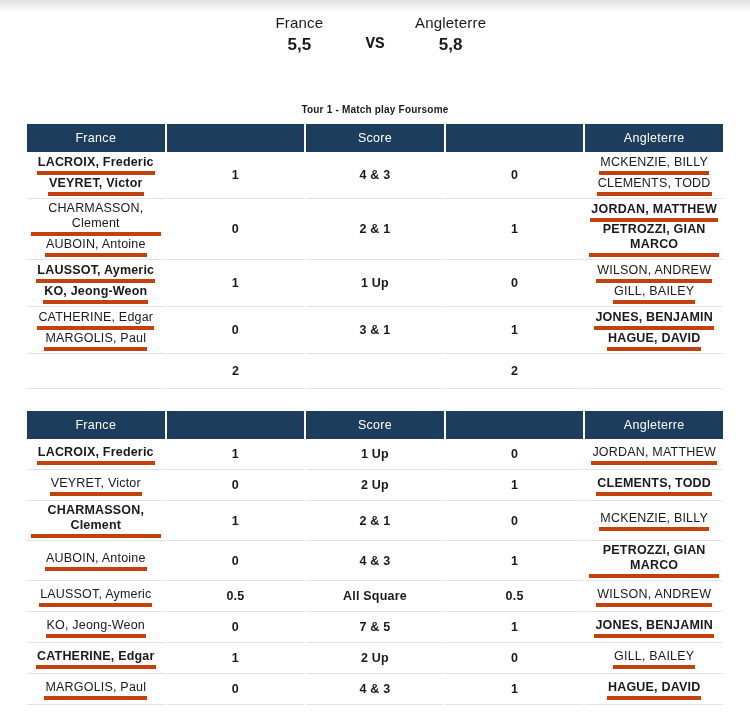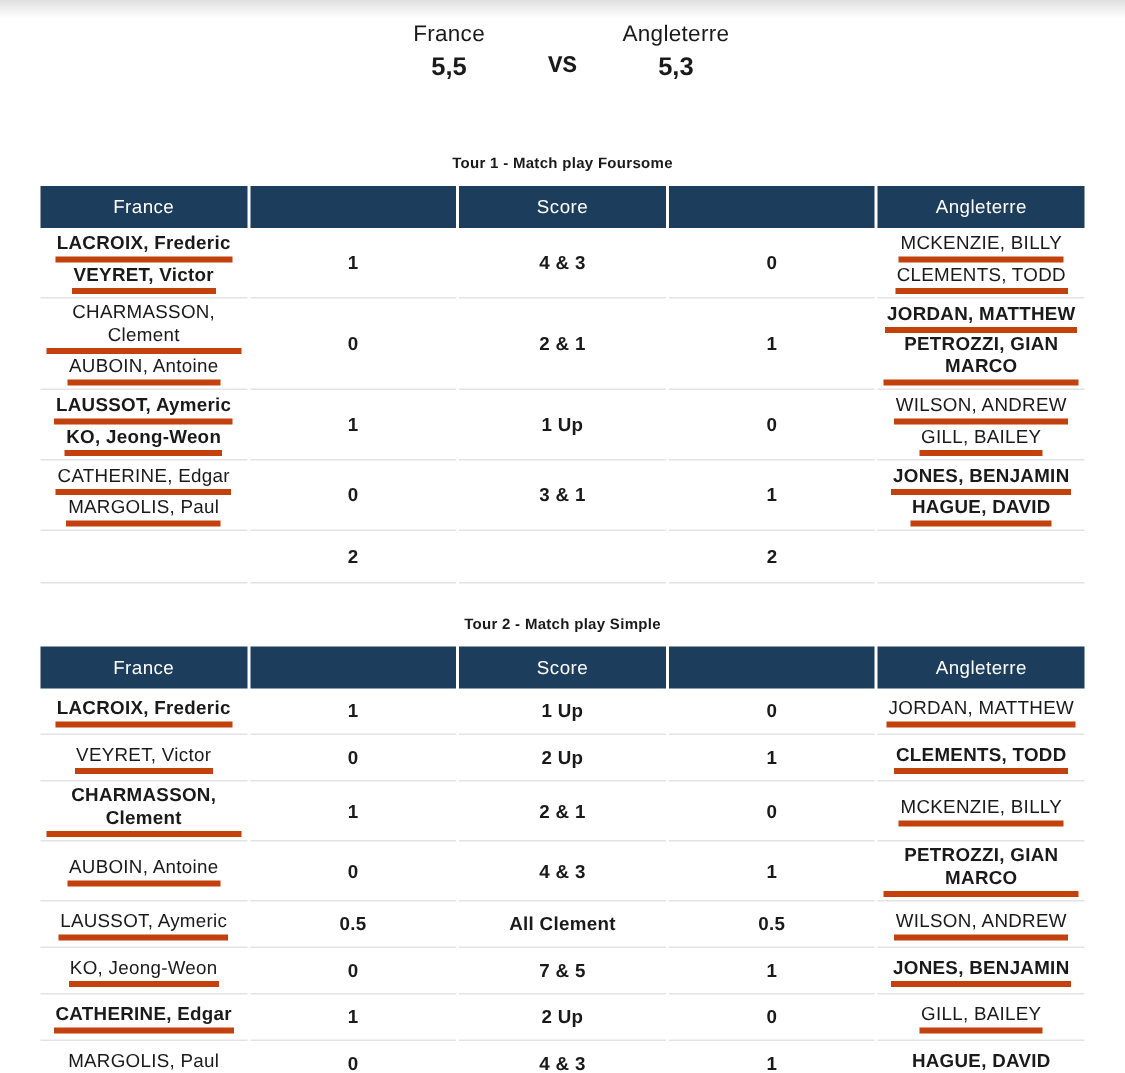--- a/index.html
+++ b/index.html
@@ -92,21 +92,21 @@
 <div class="top-shadow"></div>
 
 <header class="scoreboard">
   <div class="team">
     <div class="team-name">France</div>
     <div class="team-score">5,5</div>
   </div>
   <div class="vs">VS</div>
   <div class="team">
     <div class="team-name">Angleterre</div>
-    <div class="team-score">5,3</div>
+    <div class="team-score">5,8</div>
   </div>
 </header>
 
 <main id="tables-root">
     <section class="round">
       <h2 class="section-title">Tour 1 - Match play Foursome</h2>
       <table class="match-table rows-double">
         <colgroup>
           <col style="width: 20%;">
           <col style="width: 20%;">
@@ -180,21 +180,20 @@
             <td></td>
             <td>2</td>
             <td></td>
             <td>2</td>
             <td></td>
           </tr>
         </tbody>
       </table>
     </section>
     <section class="round">
-      <h2 class="section-title">Tour 2 - Match play Simple</h2>
       <table class="match-table rows-single">
         <colgroup>
           <col style="width: 20%;">
           <col style="width: 20%;">
           <col style="width: 20%;">
           <col style="width: 20%;">
           <col style="width: 20%;">
         </colgroup>
         <thead>
           <tr>
@@ -248,21 +247,21 @@
             <td class="points">1</td>
             <td class="players side-winner">
               <div class="player-line"><span class="player-name">PETROZZI, GIAN MARCO</span></div>
             </td>
           </tr>
           <tr class="match-row">
             <td class="players">
               <div class="player-line"><span class="player-name">LAUSSOT, Aymeric</span></div>
             </td>
             <td class="points">0.5</td>
-            <td class="score">All Clement</td>
+            <td class="score">All Square</td>
             <td class="points">0.5</td>
             <td class="players">
               <div class="player-line"><span class="player-name">WILSON, ANDREW</span></div>
             </td>
           </tr>
           <tr class="match-row">
             <td class="players">
               <div class="player-line"><span class="player-name">KO, Jeong-Weon</span></div>
             </td>
             <td class="points">0</td>

